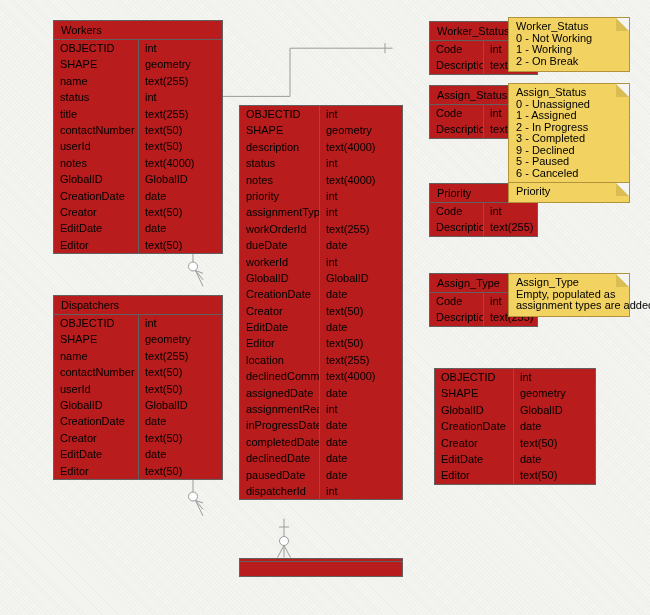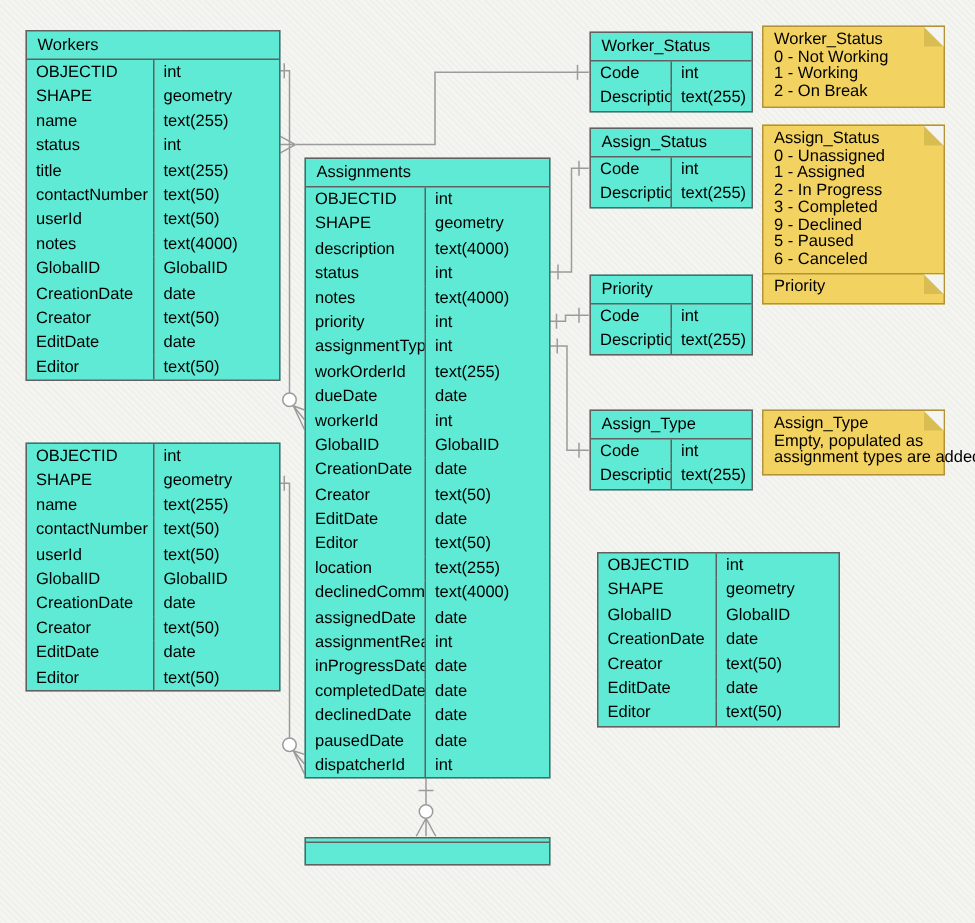--- a/index.html
+++ b/index.html
@@ -5,22 +5,22 @@
   html,body{margin:0;padding:0;}
   body{
     width:650px;height:615px;position:relative;overflow:hidden;
     background-color:#f4f4f1;
     background-image:repeating-linear-gradient(45deg, rgba(0,0,0,0.022) 0px, rgba(0,0,0,0.022) 1px, transparent 1px, transparent 3px);
     font-family:"Liberation Sans", sans-serif;
     color:#000;
   }
   #connector-layer{position:absolute;left:0;top:0;width:650px;height:615px;}
   .er-table{
-    position:absolute;background:#5eead4;border:1px solid #616161;
-    font-size:11px;color:#000;
+    position:absolute;background:#b91c1c;border:1px solid #616161;
+    font-size:11px;color:#000;margin-left:36px;
   }
   .er-title{height:18px;line-height:18px;padding-left:7px;border-bottom:1px solid #616161;white-space:nowrap;}
   .er-row{display:flex;height:16.4px;line-height:16.4px;white-space:nowrap;}
   .er-cell{box-sizing:border-box;overflow:hidden;}
   .er-cell.name{width:var(--c1);padding-left:6px;border-right:1px solid #616161;}
   .er-cell.type{flex:1;padding-left:6px;}
   .att-gap{height:2px;}
   .att-empty{height:14px;border-top:1px solid #616161;}
   .note{
     position:absolute;width:122px;background:#F2D361;border:1px solid #B29339;
@@ -149,20 +149,21 @@
       </div>
 
       <div class="er-row">
         <div class="er-cell name">Editor</div>
         <div class="er-cell type">text(50)</div>
       </div>
     </div>
 </div>
 
 <div class="er-table" style="left:17px;top:295px;width:168px;--c1:85px">
+  <div class="er-title">Dispatchers</div>
   <div>
 
       <div class="er-row">
         <div class="er-cell name">OBJECTID</div>
         <div class="er-cell type">int</div>
       </div>
 
       <div class="er-row">
         <div class="er-cell name">SHAPE</div>
         <div class="er-cell type">geometry</div>
@@ -204,21 +205,20 @@
       </div>
 
       <div class="er-row">
         <div class="er-cell name">Editor</div>
         <div class="er-cell type">text(50)</div>
       </div>
     </div>
 </div>
 
 <div class="er-table" style="left:203px;top:105px;width:162px;--c1:80px">
-  <div class="er-title">Assignments</div>
   <div>
 
       <div class="er-row">
         <div class="er-cell name">OBJECTID</div>
         <div class="er-cell type">int</div>
       </div>
 
       <div class="er-row">
         <div class="er-cell name">SHAPE</div>
         <div class="er-cell type">geometry</div>

